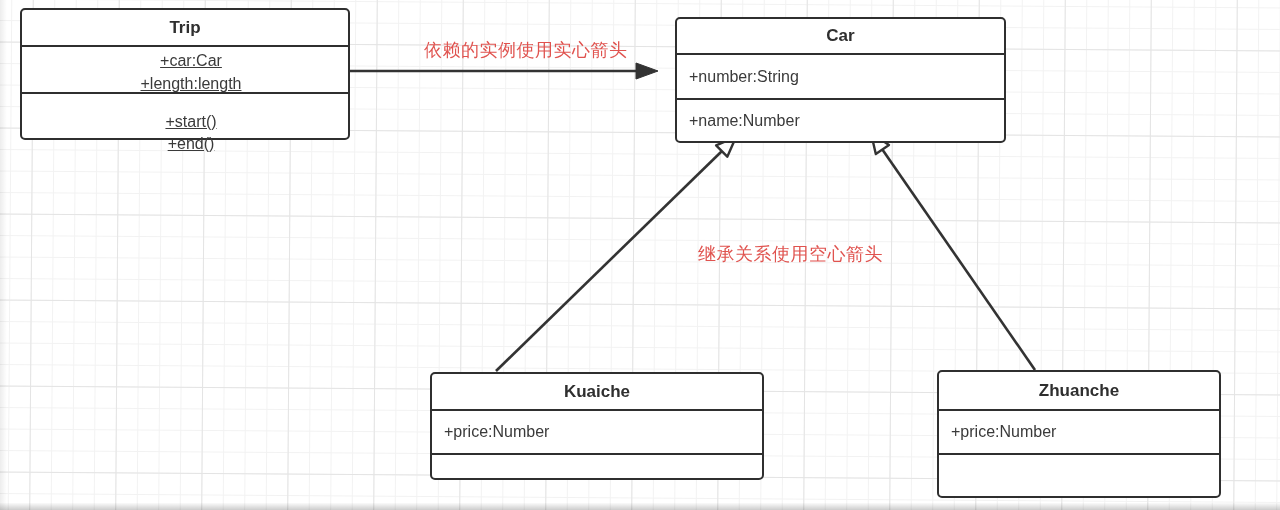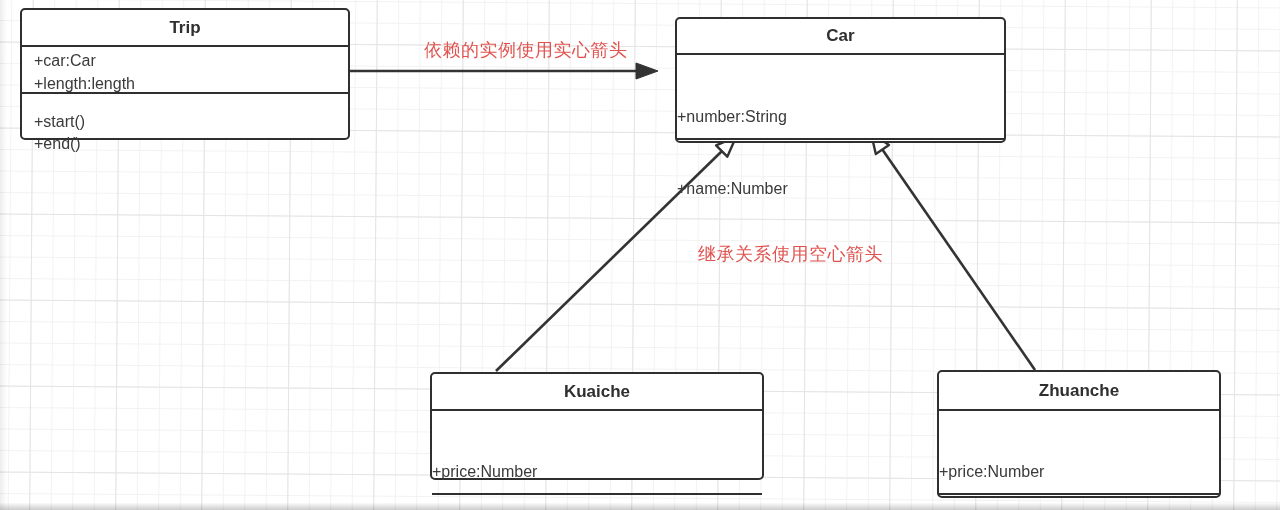--- a/index.html
+++ b/index.html
@@ -10,20 +10,21 @@
     --grid-minor:#f2f2f2;
     --grid-major:#e4e4e4;
   }
   html,body{margin:0;padding:0;background:#fff;}
   .canvas{
     position:relative;
     width:1280px;height:510px;
     overflow:hidden;
     background:#ffffff;
     font-family:"Liberation Sans","DejaVu Sans",sans-serif;
+    text-align:center;
   }
   .grid{
     position:absolute;
     inset:-30px;
     background-color:#ffffff;
     background-image:
       linear-gradient(to right, var(--grid-major) 1.5px, transparent 1.5px),
       linear-gradient(to bottom, var(--grid-major) 1.5px, transparent 1.5px),
       linear-gradient(to right, var(--grid-minor) 1px, transparent 1px),
       linear-gradient(to bottom, var(--grid-minor) 1px, transparent 1px);
@@ -59,22 +60,22 @@
     font-weight:700;font-size:17px;color:#2f2f2f;
     border-bottom:2.5px solid var(--box-border);
   }
   .comp{
     box-sizing:border-box;
     flex:0 0 auto;
     border-bottom:2.5px solid var(--box-border);
     font-size:16px;
   }
   .comp.last{border-bottom:none;flex:1 1 auto;}
-  .comp.single{display:flex;align-items:center;margin-top:40px;}
-  .comp.multi{padding:2px 0 0 12px;line-height:23px;}
+  .comp.single{display:flex;align-items:center;padding-left:12px;}
+  .comp.multi{padding:2px 0 0 12px;line-height:23px;text-decoration:underline;}
   .comp .member{display:block;white-space:nowrap;}
   .note{
     position:absolute;z-index:3;
     color:var(--annotation-red);
     font-size:18px;letter-spacing:0.5px;
     white-space:nowrap;
   }
 </style>
 </head>
 <body>

